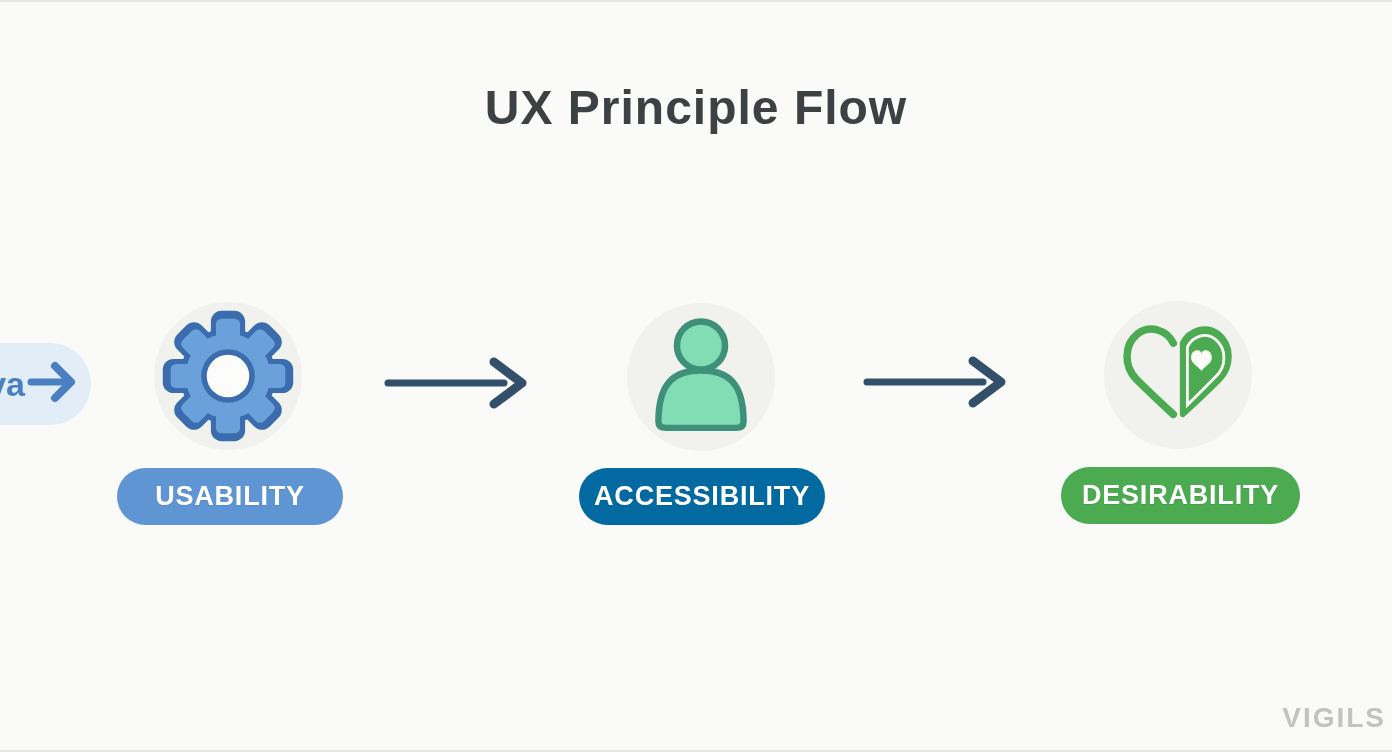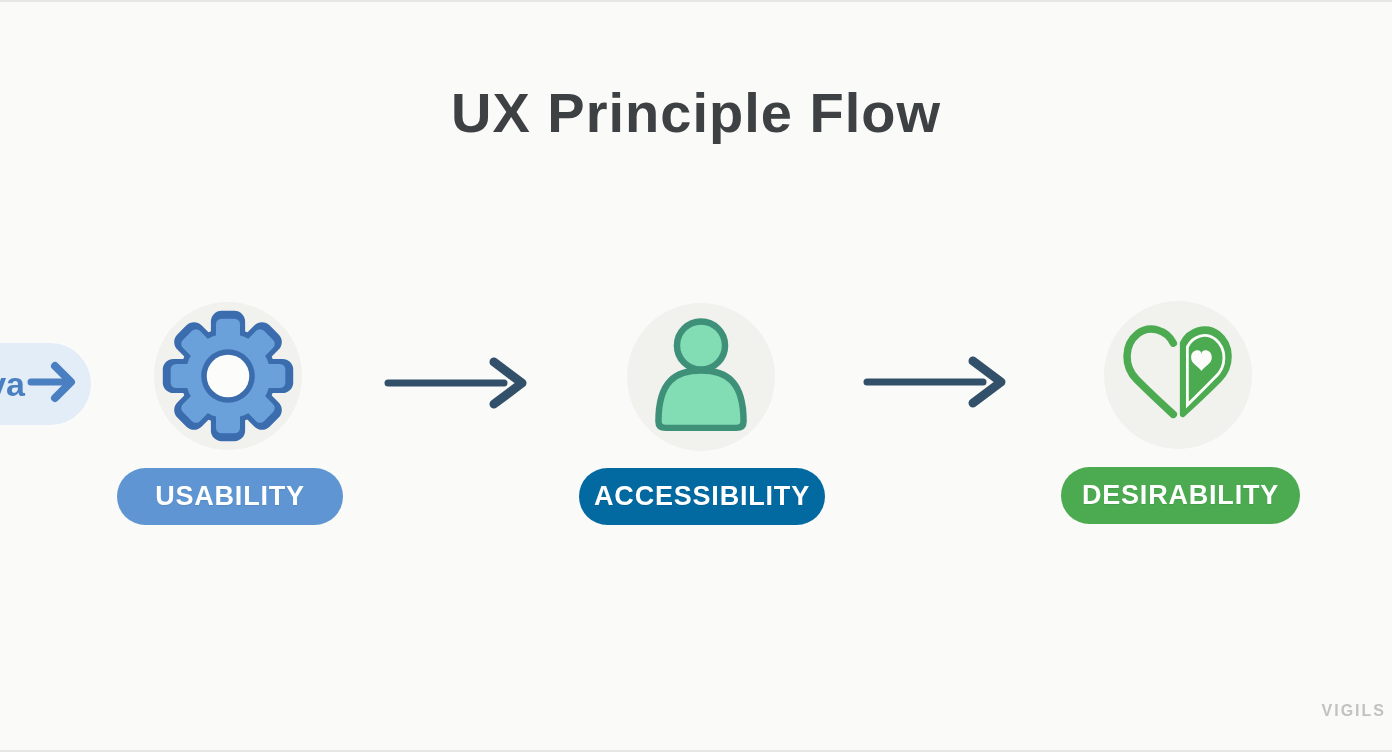--- a/index.html
+++ b/index.html
@@ -12,21 +12,21 @@
     font-family: "Liberation Sans", "DejaVu Sans", sans-serif;
   }
   .edge-line { position: absolute; left: 0; width: 1392px; height: 2px; background: #e6e6e4; }
   .edge-line.top { top: 0; }
   .edge-line.bottom { bottom: 0; }
 
   .page-title {
     position: absolute;
     top: 80px; left: 0; width: 1392px;
     text-align: center;
-    font-size: 56px;
+    font-size: 48px;
     font-weight: 700;
     letter-spacing: 1px;
     color: #3e4144;
   }
 
   .icon-circle {
     position: absolute;
     width: 148px; height: 148px;
     border-radius: 50%;
     background: #f1f1ee;
@@ -70,21 +70,21 @@
   }
   .edge-pill .edge-text {
     color: #4a80c2;
     font-size: 34px;
     font-weight: 700;
   }
   .watermark {
     position: absolute;
     top: 702px; right: 6px;
     color: #c2c2c1;
-    font-size: 16px;
+    font-size: 28px;
     font-weight: 700;
     letter-spacing: 2px;
   }
 </style>
 </head>
 <body>
 
 <div class="edge-line top"></div>
 <div class="edge-line bottom"></div>
 

